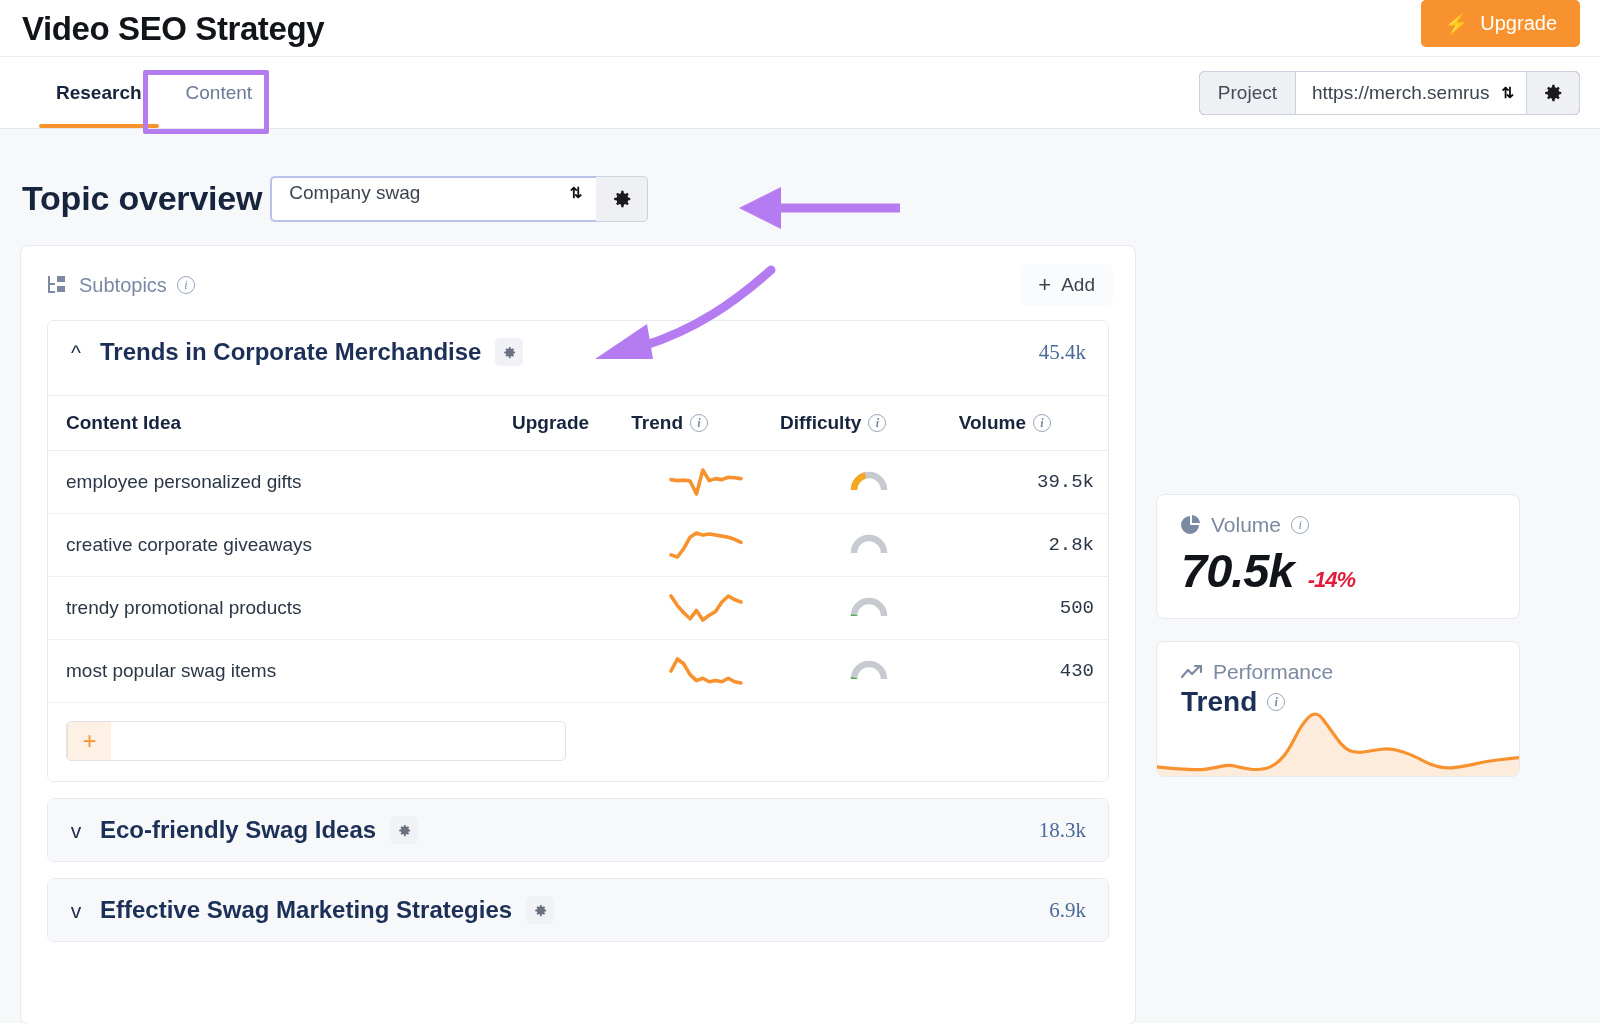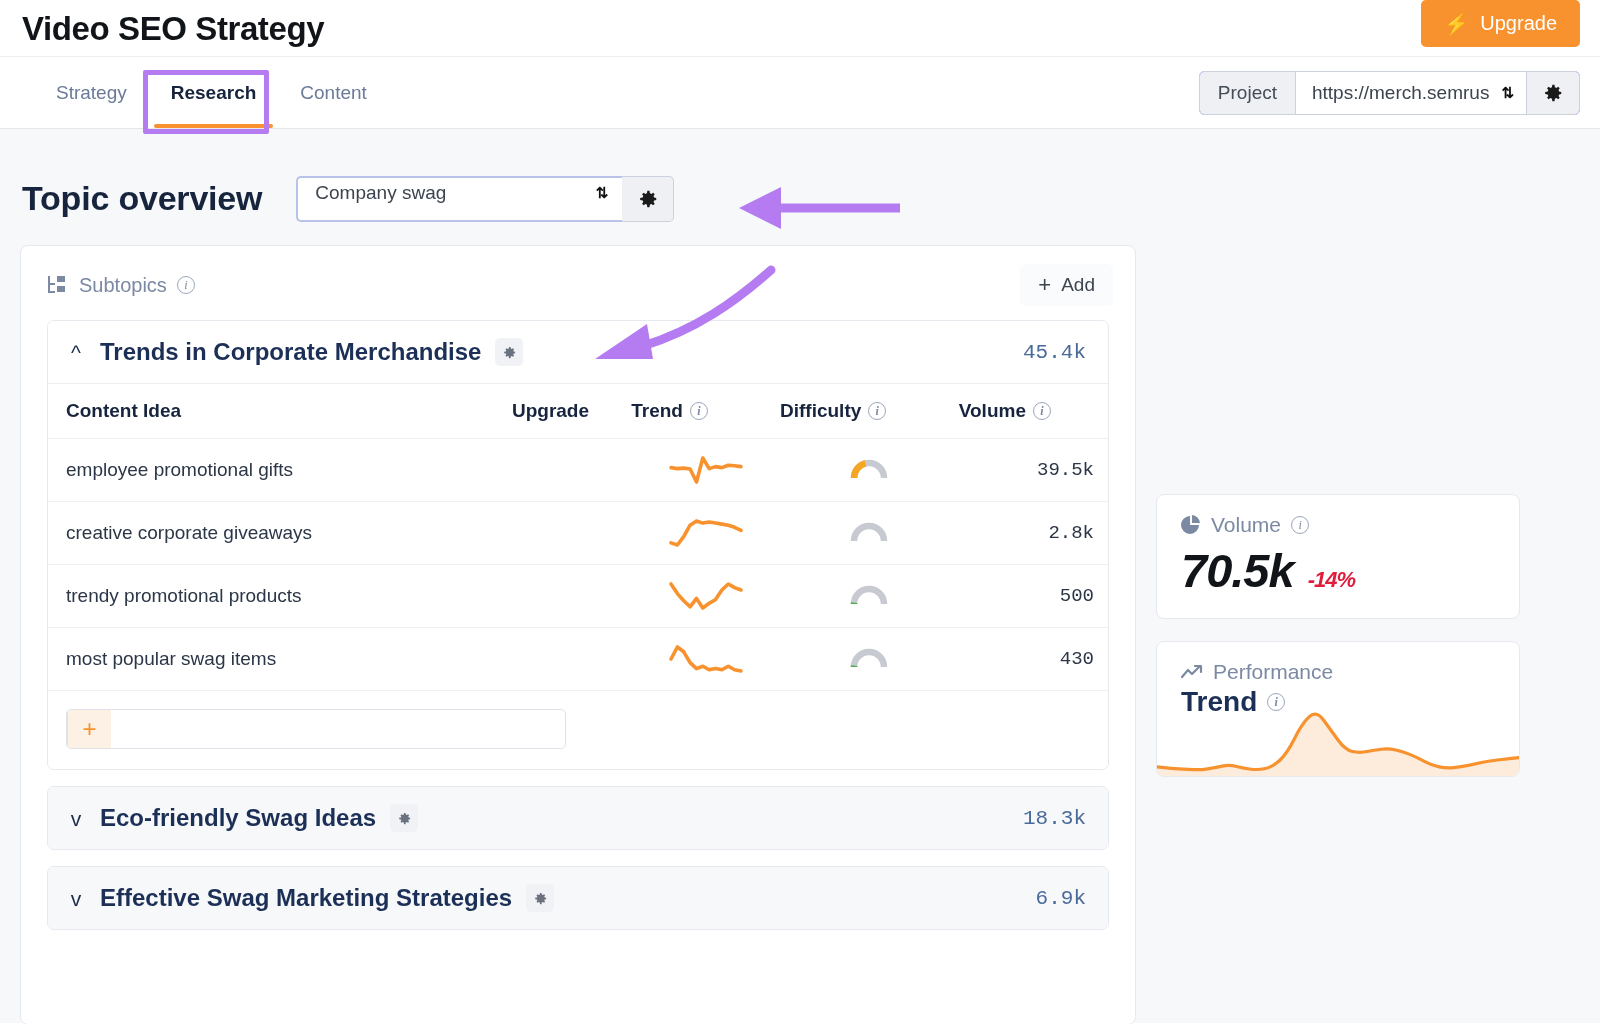--- a/index.html
+++ b/index.html
@@ -139,21 +139,21 @@
   .page {
     background: #f7f8fa;
     height: calc(1024px - 57px - 73px);
     position: relative;
     padding: 0;
   }
 
   .overview-row {
     display: flex;
     align-items: center;
-    gap: 34px;
+    gap: 8px;
     padding: 35px 0 0 22px;
     height: 104px;
   }
   .overview-title {
     font-size: 34px;
     font-weight: bold;
     color: #17243d;
     letter-spacing: -0.2px;
   }
   .topic-picker {
@@ -253,25 +253,25 @@
   }
   .st-title { font-size: 24px; font-weight: bold; color: #1c3057; }
   .gear-chip {
     width: 28px; height: 28px; border-radius: 5px;
     background: #f1f2f5;
     display: inline-flex; align-items: center; justify-content: center;
     cursor: pointer;
   }
   .st-volume {
     font-size: 21px; color: #4a6a99;
-    font-family: Liberation Mono, monospace;
-  }
-
-  
-  table.ideas { width: 100%; border-collapse: collapse; }
+    font-family: Liberation Serif, serif;
+  }
+
+  
+  table.ideas { width: 100%; border-collapse: collapse; margin-top: 12px; }
   table.ideas th {
     font-size: 19px; color: #17243d; font-weight: bold;
     text-align: left; padding: 16px 0 16px 0;
     border-top: 1px solid #eceef2;
     border-bottom: 1px solid #eceef2;
     background: #fff;
   }
   table.ideas td {
     padding: 15px 0;
     border-bottom: 1px solid #eef0f3;
@@ -345,21 +345,20 @@
 <div class="titlebar">
   <div class="app-title">Video SEO Strategy</div>
   <button class="upgrade-btn">
     <span class="bolt">⚡</span>
     <span>Upgrade</span>
   </button>
 </div>
 
 <div class="tabbar">
   <div class="tabs">
-    <button class="tab">Strategy</button>
     <button class="tab active">Research</button>
     <button class="tab">Content</button>
   </div>
 
   <div class="project-group">
     <div class="project-label">Project</div>
     <div class="project-select">
       <span>https://merch.semrus</span>
       <span class="updown">⇅</span>
     </div>
@@ -448,21 +447,21 @@
               <th class="col-volume">
                 <span class="hcell">
                   <span>Volume</span>
                   <span class="info-circle">i</span>
                 </span>
               </th>
             </tr>
           </thead>
           <tbody id="ideas-body">
               <tr>
-                <td class="col-idea">employee promotional gifts</td>
+                <td class="col-idea">employee personalized gifts</td>
                 <td class="col-videos"></td>
                 <td class="col-trend">
                   <svg class="spark" width="78" height="32" viewBox="0 0 78 32">
       <path d="M4.0 13.6 L10.4 14.6 L16.7 14.1 L23.1 15.0 L29.5 28.0 L35.8 4.0 L42.2 14.6 L48.5 12.6 L54.9 13.6 L61.3 11.2 L67.6 11.7 L74.0 12.6" stroke="#f7922e" stroke-width="3.6" fill="none" stroke-linecap="round" stroke-linejoin="round"></path>
                   </svg>
                 </td>
                 <td class="col-diff">
                   <svg class="gauge" width="40" height="26" viewBox="0 0 40 26">
     <path d="M 5 21 A 15 15 0 0 1 35 21" stroke="#c7cbd1" stroke-width="6.5" fill="none" stroke-linecap="butt"></path>
     <path d="M 5 21 A 15 15 0 0 1 35 21" stroke="#f5a623" stroke-width="6.5" fill="none" stroke-linecap="butt" stroke-dasharray="19.79 47.12"></path>

